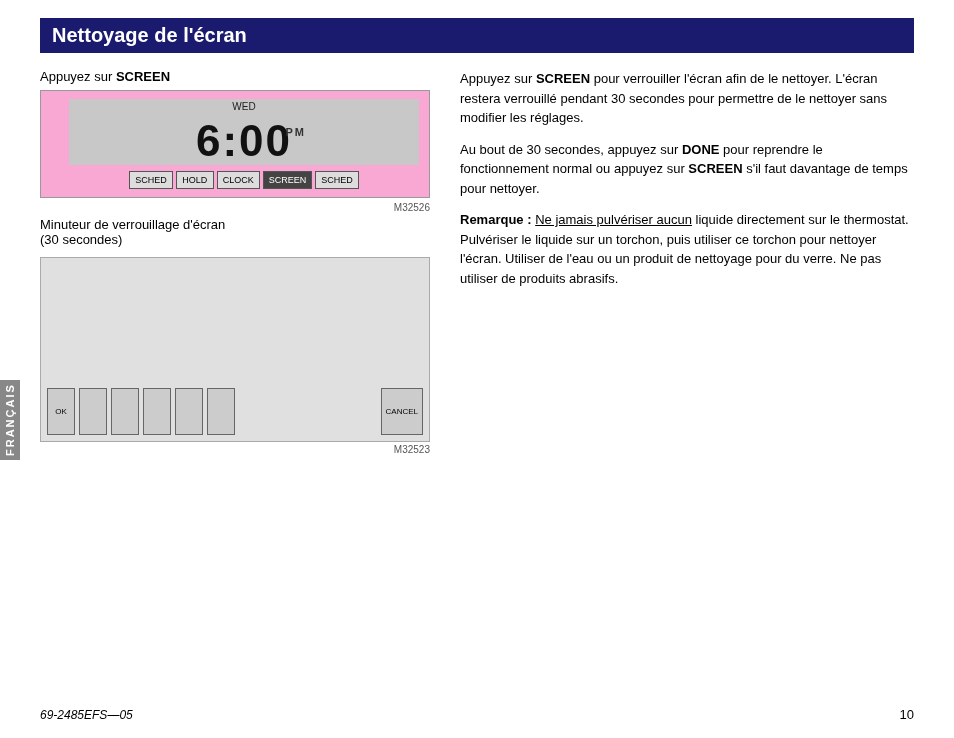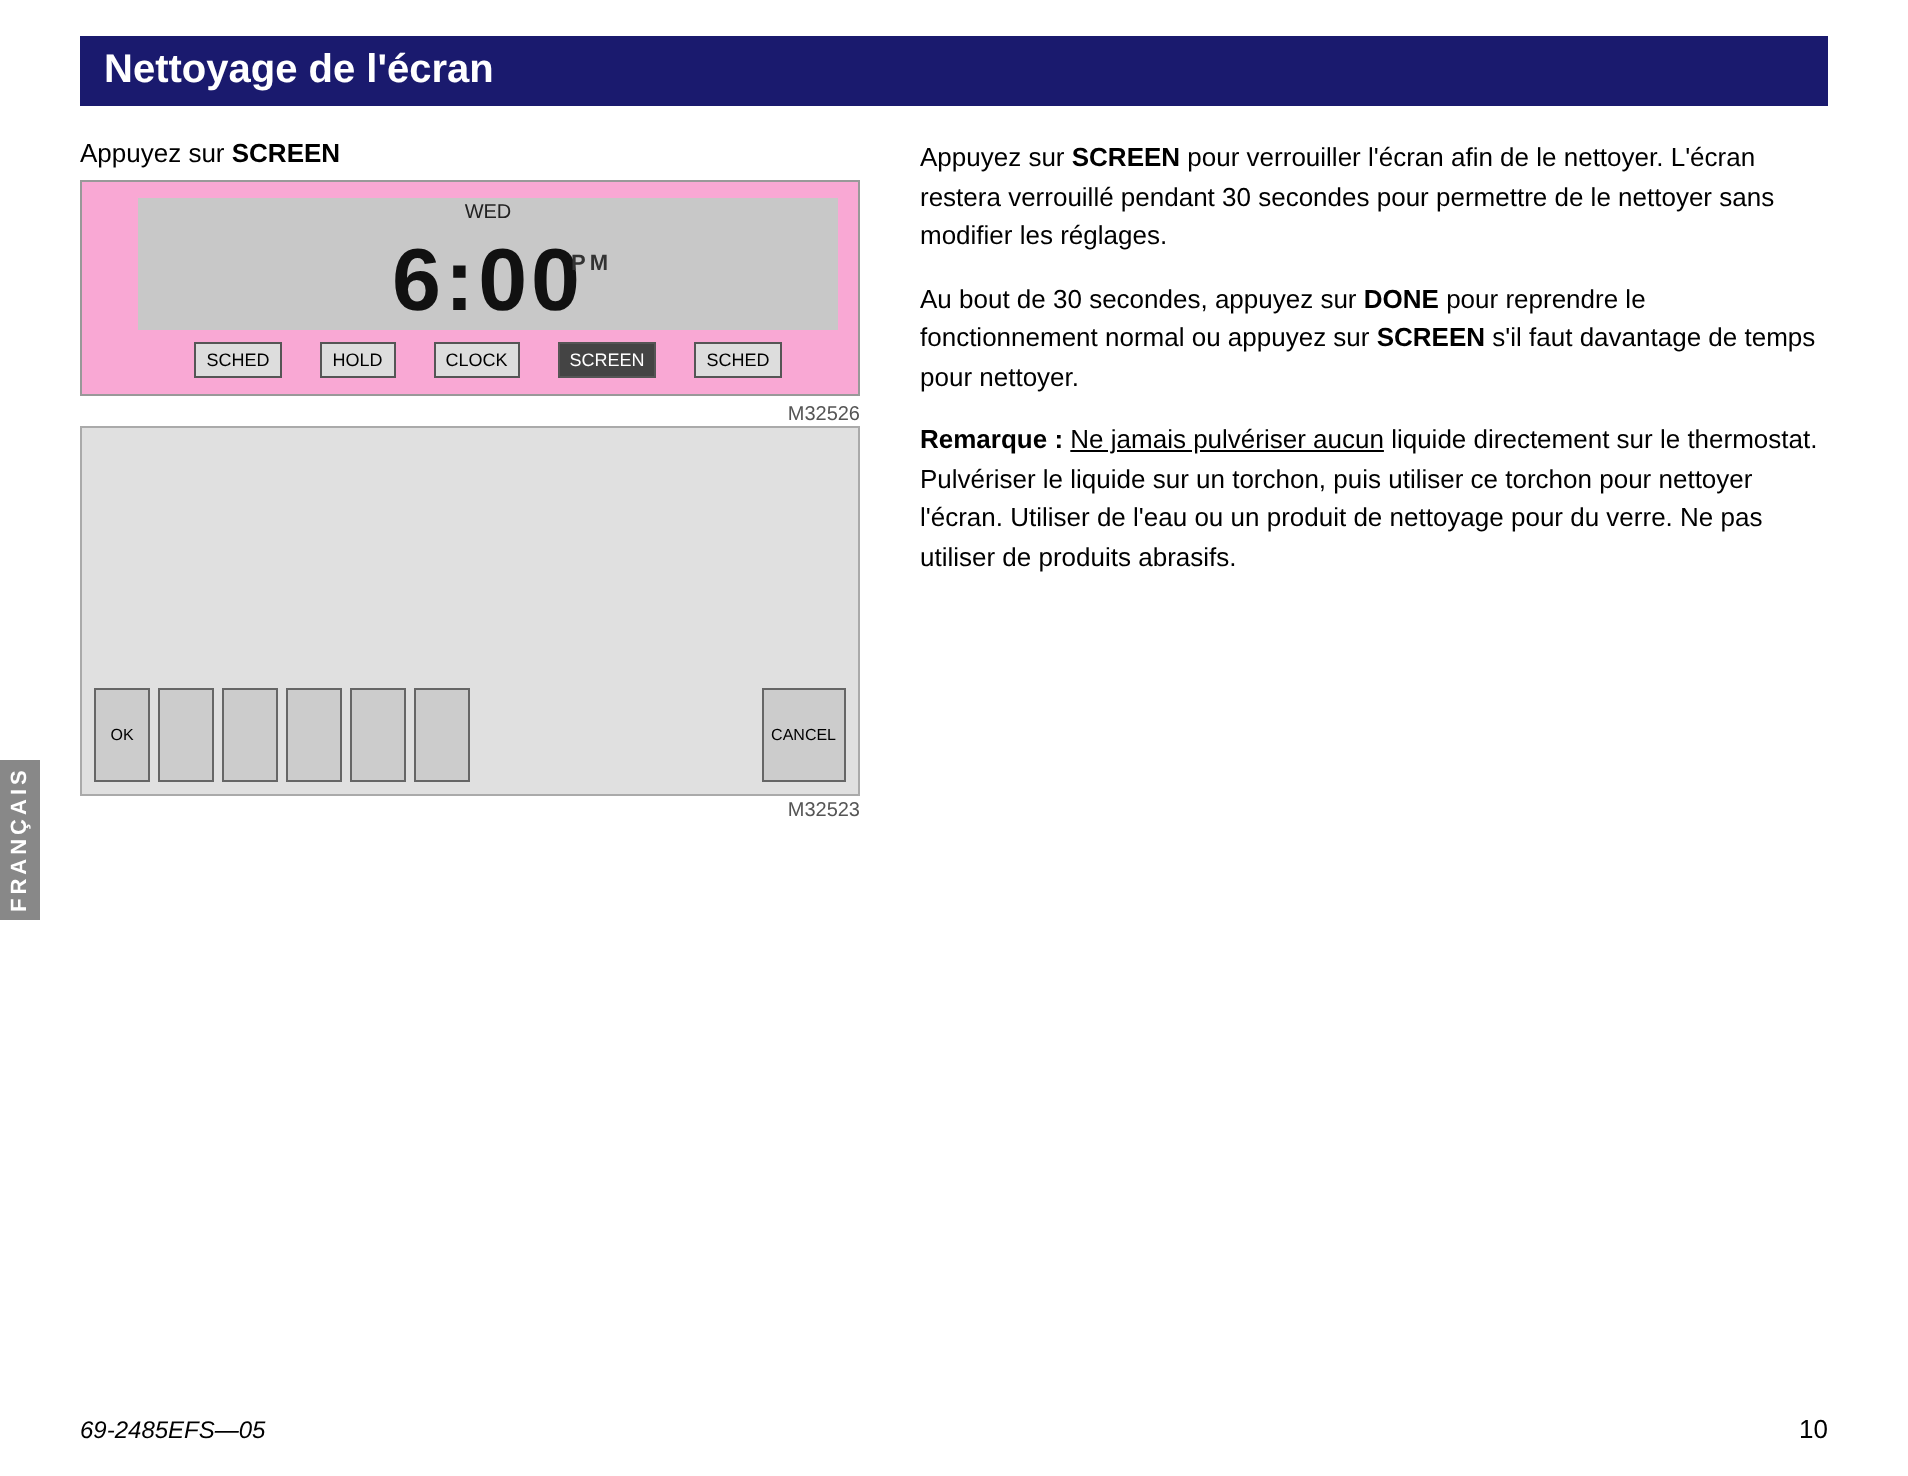--- a/index.html
+++ b/index.html
@@ -107,21 +107,21 @@
       font-size: 11px;
       vertical-align: top;
       position: absolute;
       right: -14px;
       top: 8px;
       color: #333;
     }
 
     .button-row {
       display: flex;
-      gap: 19px;
+      gap: 3px;
       margin-top: 6px;
       justify-content: center;
     }
 
     .thermo-btn {
       border: 1px solid #555;
       background: #ddd;
       font-size: 9px;
       padding: 3px 5px;
       color: #000;
@@ -274,20 +274,24 @@
         <div class="button-row">
           <button class="thermo-btn">SCHED</button>
           <button class="thermo-btn">HOLD</button>
           <button class="thermo-btn">CLOCK</button>
           <button class="thermo-btn active">SCREEN</button>
           <button class="thermo-btn">SCHED</button>
         </div>
       </div>
       <div class="model-number">M32526</div>
 
+      <div class="timer-label">
+        <span>Minuteur de verrouillage d'écran</span><br>
+        <span>(30 secondes)</span>
+      </div>
 
       <div class="blank-screen">
         <div class="blank-screen-buttons">
           <div class="small-btn small-btn-ok">OK</div>
           <div class="small-btn">&nbsp;&nbsp;&nbsp;&nbsp;&nbsp;</div>
           <div class="small-btn">&nbsp;&nbsp;&nbsp;&nbsp;&nbsp;</div>
           <div class="small-btn">&nbsp;&nbsp;&nbsp;&nbsp;&nbsp;</div>
           <div class="small-btn">&nbsp;&nbsp;&nbsp;&nbsp;&nbsp;</div>
           <div class="small-btn">&nbsp;&nbsp;&nbsp;&nbsp;&nbsp;</div>
           <div class="small-btn small-btn-cancel">CANCEL</div>

